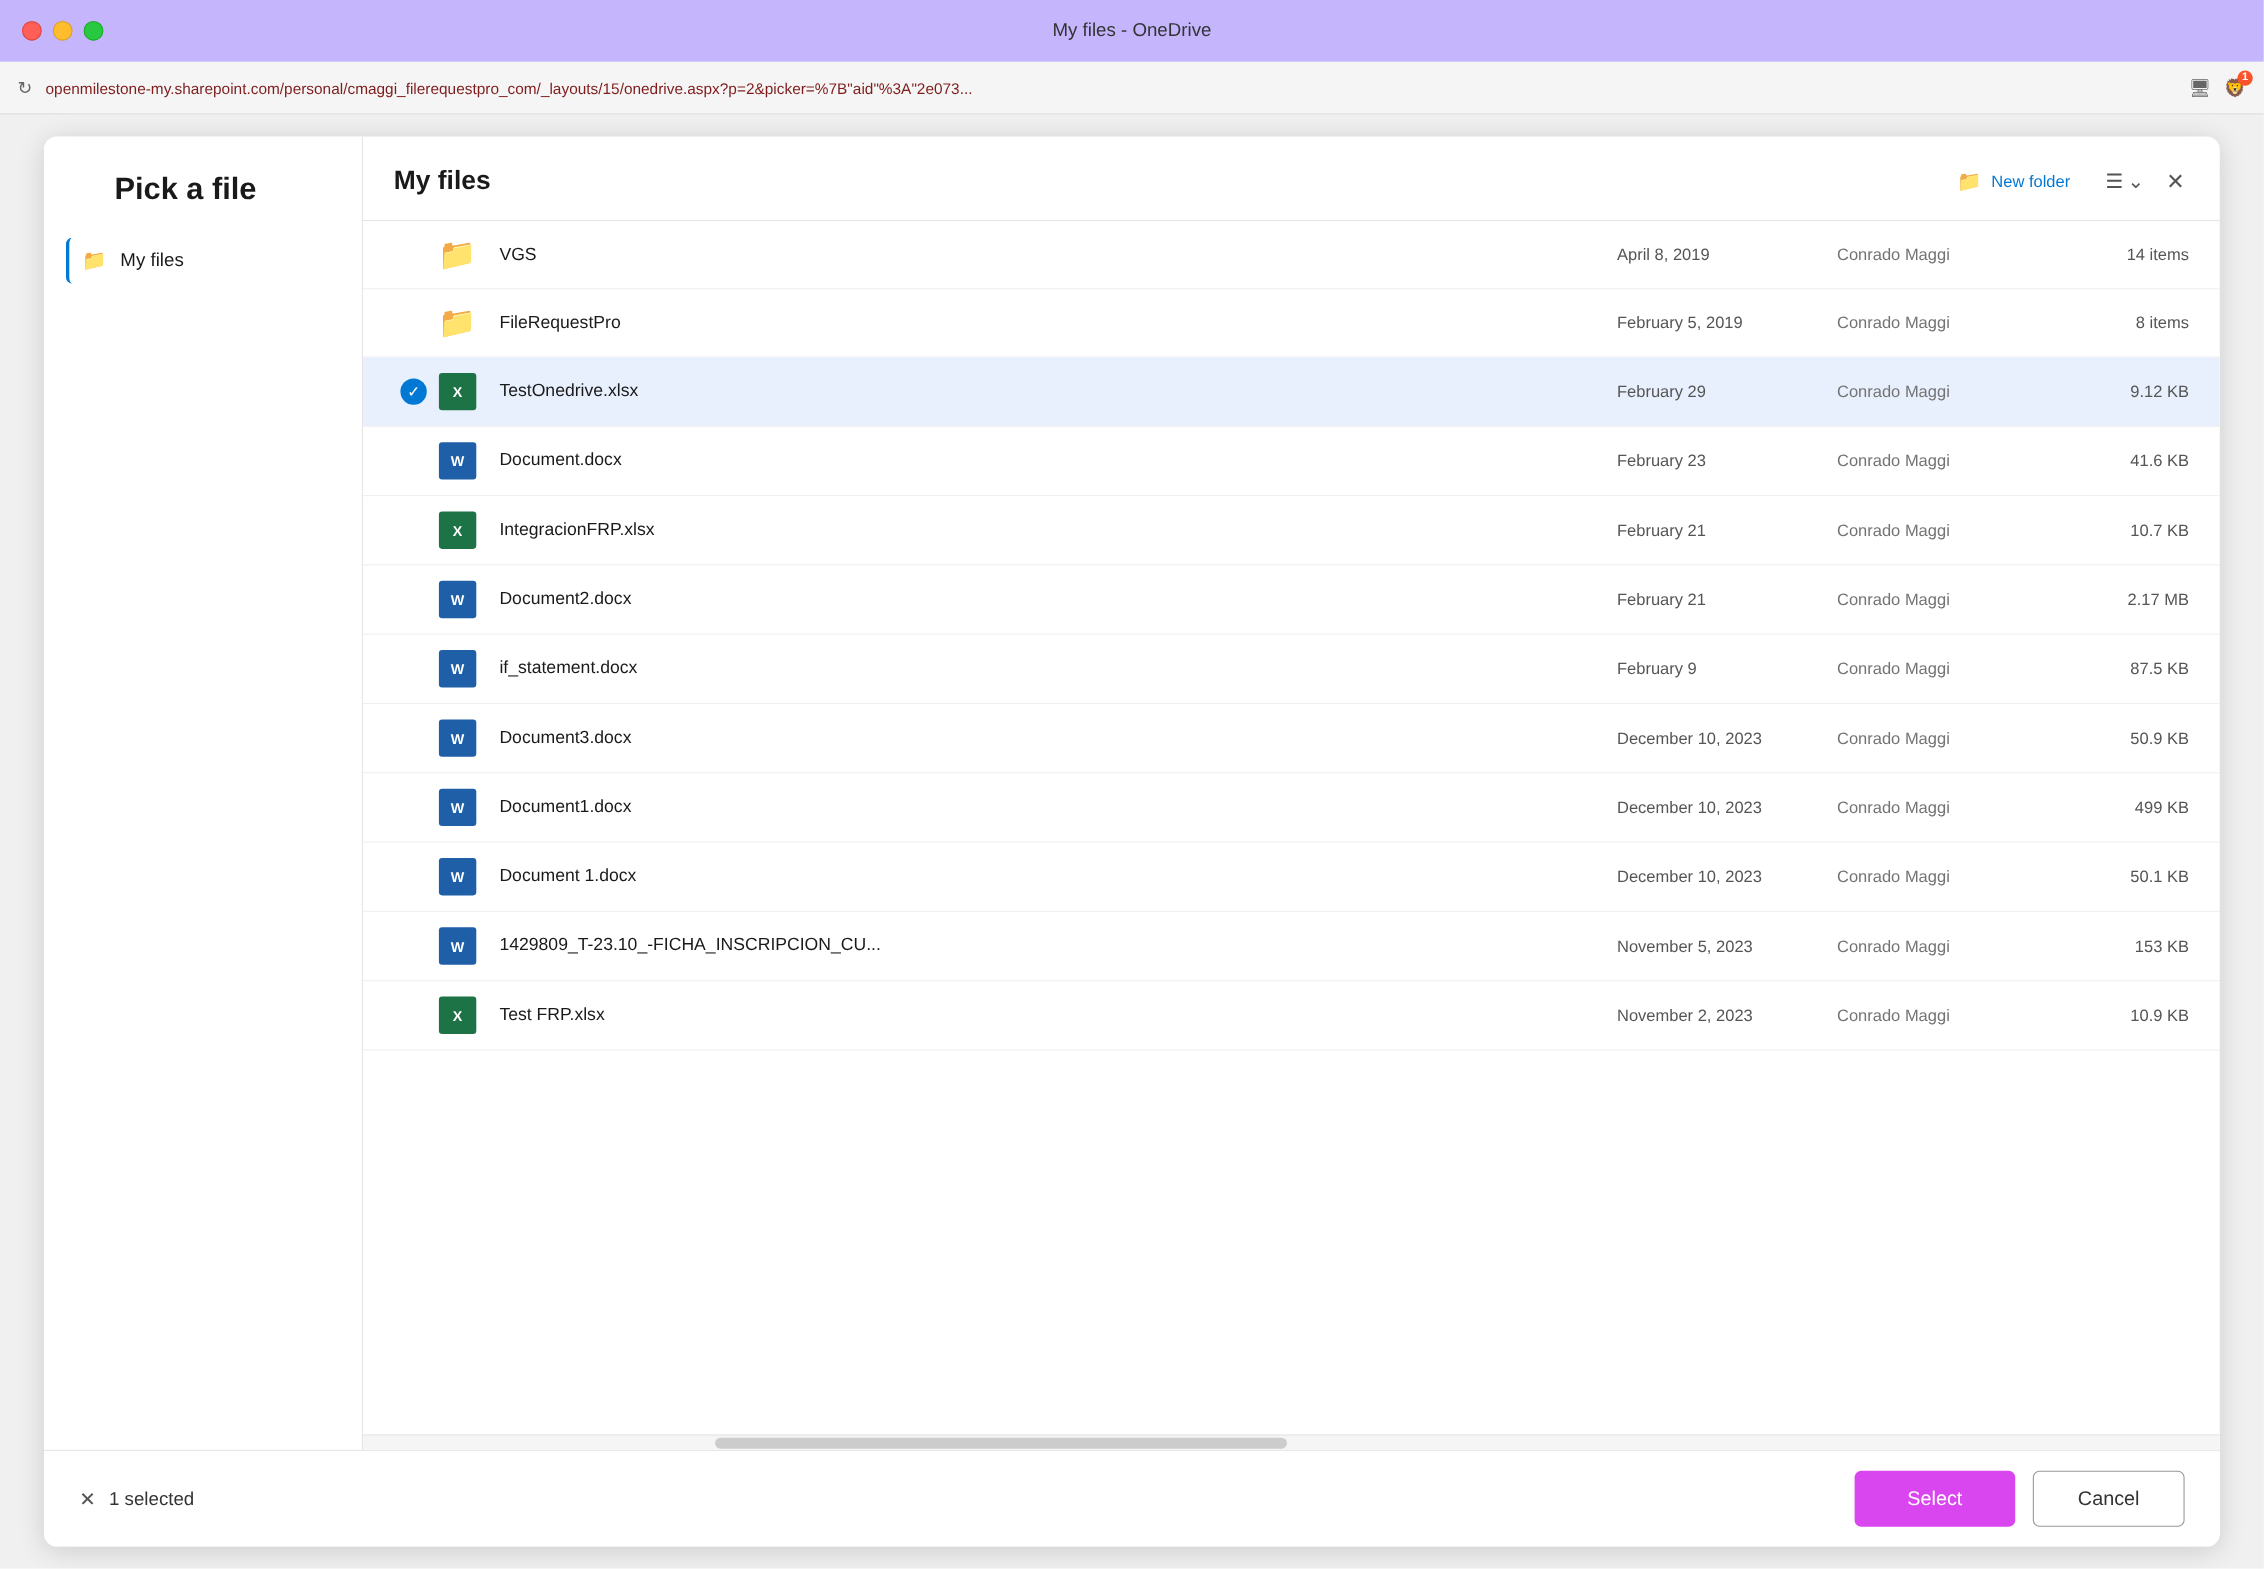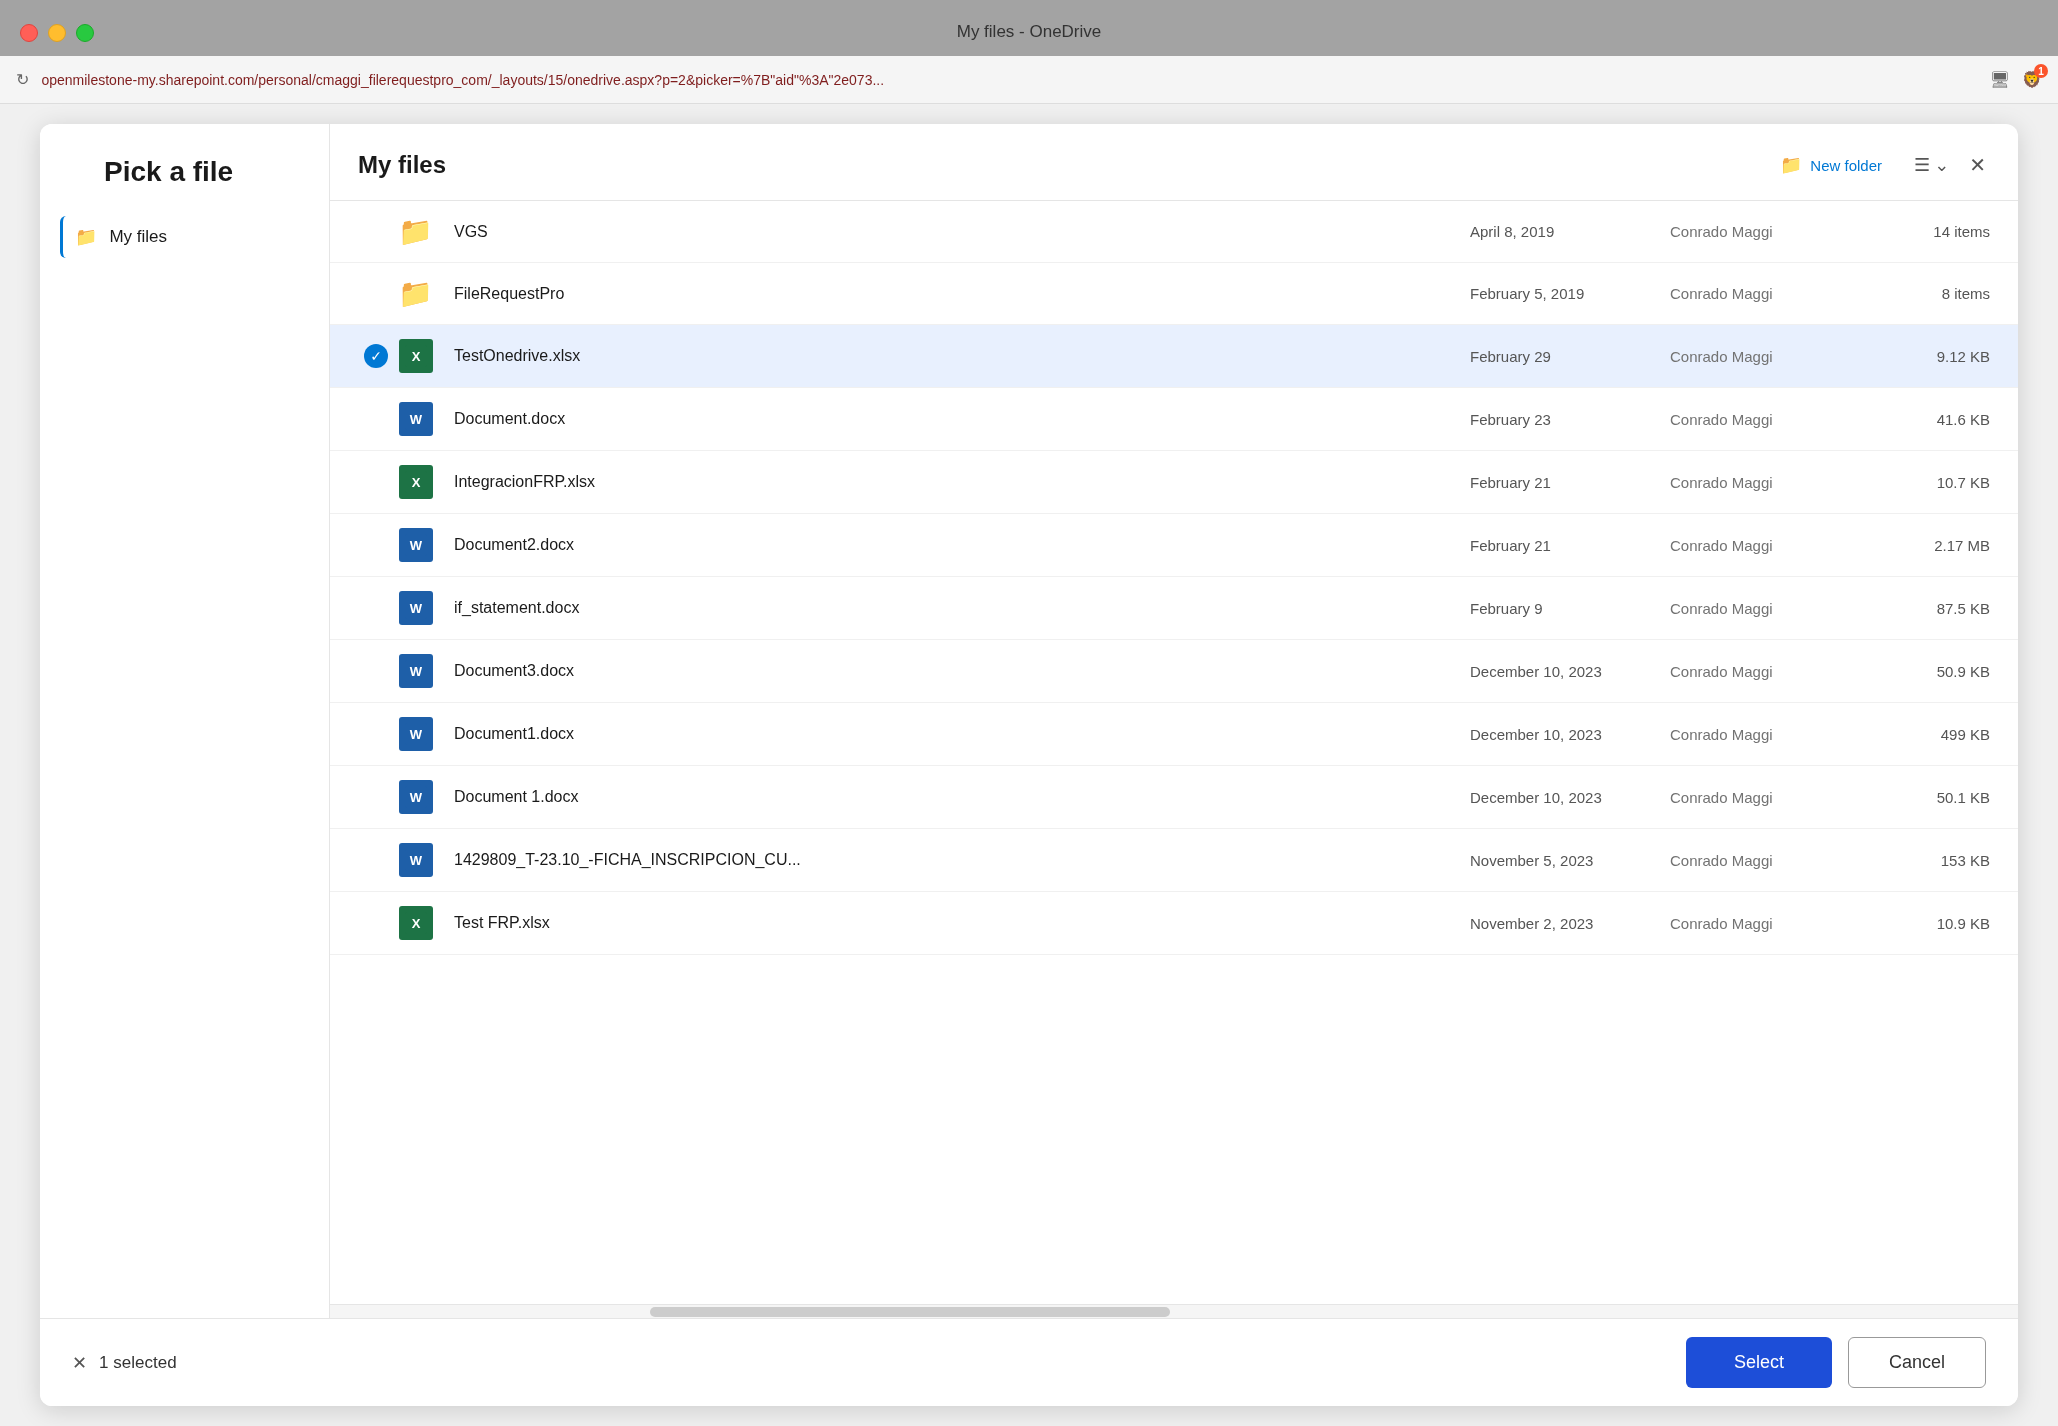--- a/index.html
+++ b/index.html
@@ -8,25 +8,25 @@
       background: #f0f0f0;
       width: 2058px;
       height: 1426px;
       overflow: hidden;
       display: flex;
       flex-direction: column;
     }
 
     
     .title-bar {
-      background: #a3a3a3;
+      background: #c4b5fd;
       height: 56px;
       display: flex;
-      align-items: flex-end;
-      padding: 14px 20px;
+      align-items: center;
+      padding: 3px 20px;
       position: relative;
     }
     .traffic-lights {
       display: flex;
       gap: 10px;
       align-items: center;
     }
     .traffic-light {
       width: 18px;
       height: 18px;
@@ -343,21 +343,21 @@
       border: none;
       cursor: pointer;
       font-size: 18px;
       color: #555;
     }
     .footer-buttons {
       display: flex;
       gap: 16px;
     }
     .btn-select {
-      background: #1d4ed8;
+      background: #d946ef;
       color: white;
       border: none;
       border-radius: 6px;
       padding: 14px 48px;
       font-size: 18px;
       cursor: pointer;
       font-weight: 500;
     }
     .btn-cancel {
       background: white;

